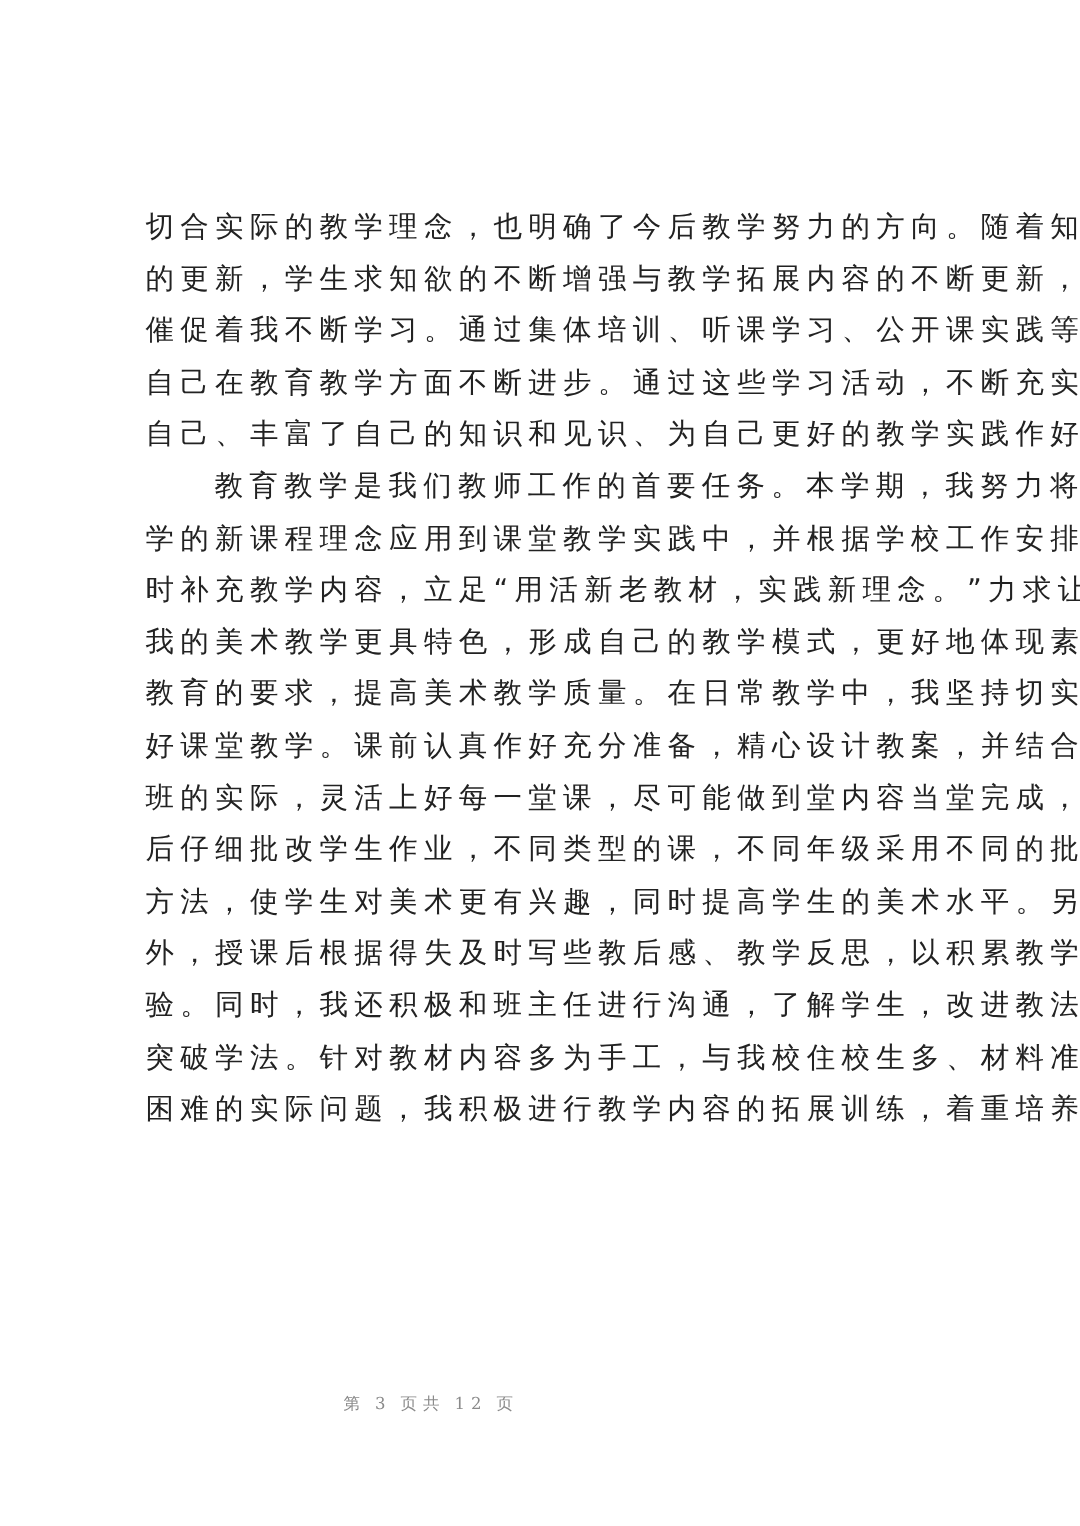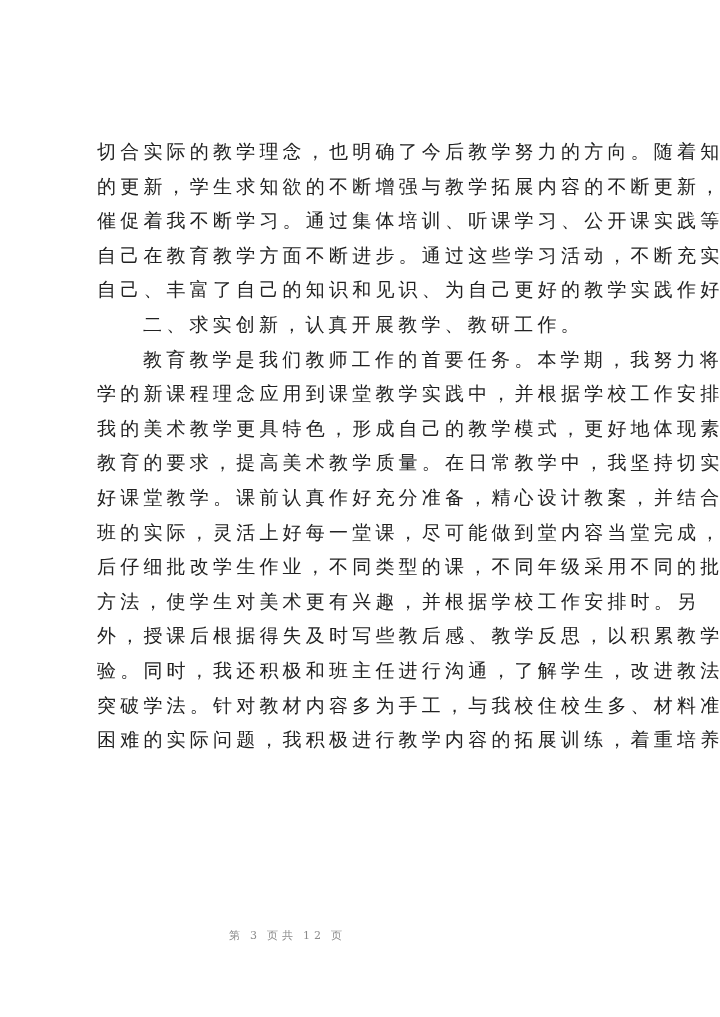--- a/index.html
+++ b/index.html
@@ -18,29 +18,29 @@
 </head>
 <body>
 
 <div class="page">
   <div class="body-text">
     <div class="line">切合实际的教学理念，也明确了今后教学努力的方向。随着知识</div>
     <div class="line">的更新，学生求知欲的不断增强与教学拓展内容的不断更新，也</div>
     <div class="line">催促着我不断学习。通过集体培训、听课学习、公开课实践等使</div>
     <div class="line">自己在教育教学方面不断进步。通过这些学习活动，不断充实了</div>
     <div class="line">自己、丰富了自己的知识和见识、为自己更好的教学实践作好了</div>
-    <div class="line indent">二、求实创新，认真开展教学、教研工作。</div>
     <div class="line indent">教育教学是我们教师工作的首要任务。本学期，我努力将所</div>
     <div class="line">学的新课程理念应用到课堂教学实践中，并根据学校工作安排时</div>
+    <div class="line">时补充教学内容，立足“用活新老教材，实践新理念。”力求让</div>
     <div class="line">我的美术教学更具特色，形成自己的教学模式，更好地体现素质</div>
     <div class="line">教育的要求，提高美术教学质量。在日常教学中，我坚持切实做</div>
     <div class="line">好课堂教学。课前认真作好充分准备，精心设计教案，并结合各</div>
     <div class="line">班的实际，灵活上好每一堂课，尽可能做到堂内容当堂完成，课</div>
     <div class="line">后仔细批改学生作业，不同类型的课，不同年级采用不同的批改</div>
-    <div class="line">方法，使学生对美术更有兴趣，并根据学校工作安排时。另</div>
+    <div class="line">方法，使学生对美术更有兴趣，同时提高学生的美术水平。另</div>
     <div class="line">外，授课后根据得失及时写些教后感、教学反思，以积累教学经</div>
     <div class="line">验。同时，我还积极和班主任进行沟通，了解学生，改进教法，</div>
     <div class="line">突破学法。针对教材内容多为手工，与我校住校生多、材料准备</div>
     <div class="line">困难的实际问题，我积极进行教学内容的拓展训练，着重培养学</div>
   </div>
 
   <div class="footer">
     <span>第</span><span>3</span><span>页共</span><span>12</span><span>页</span>
   </div>
 </div>

